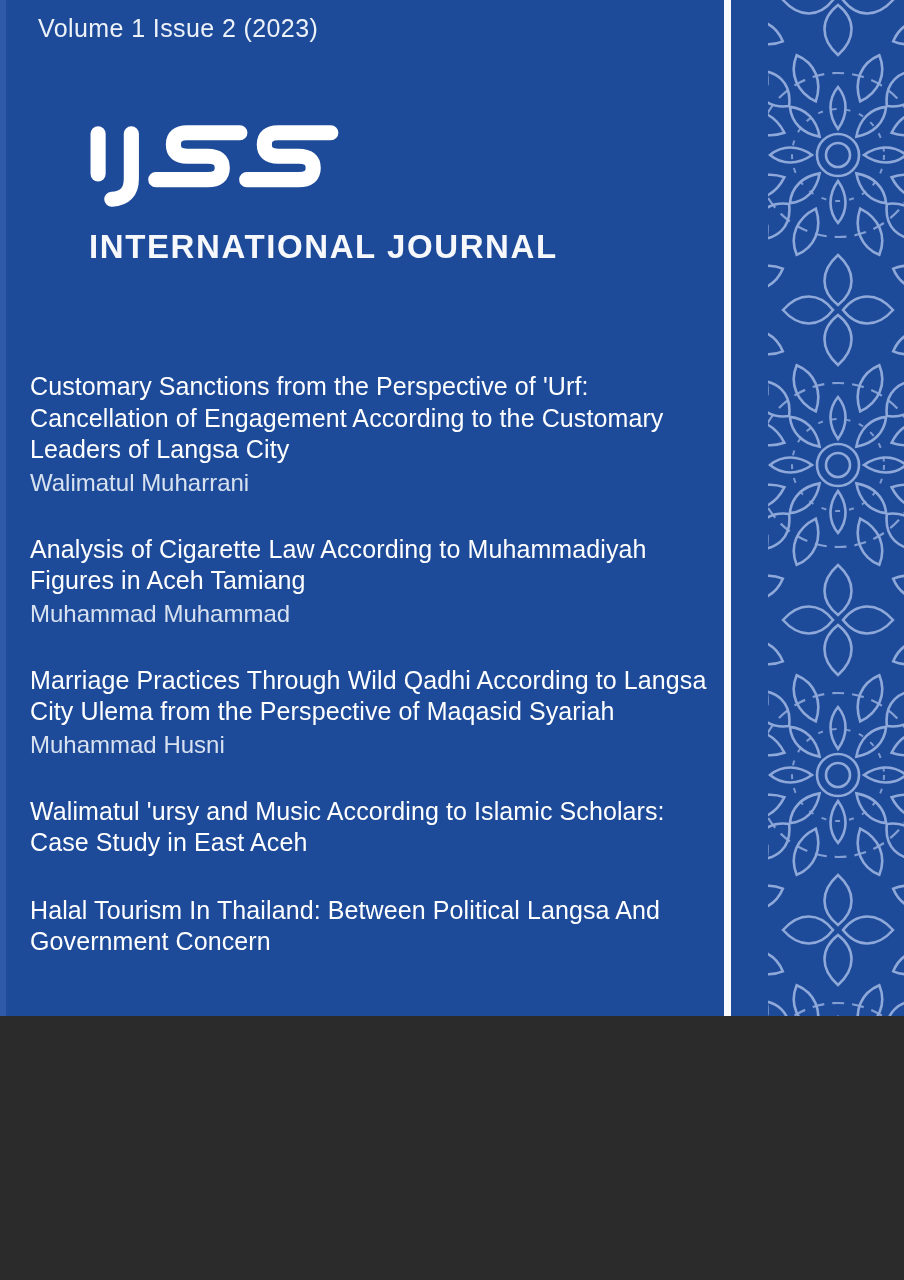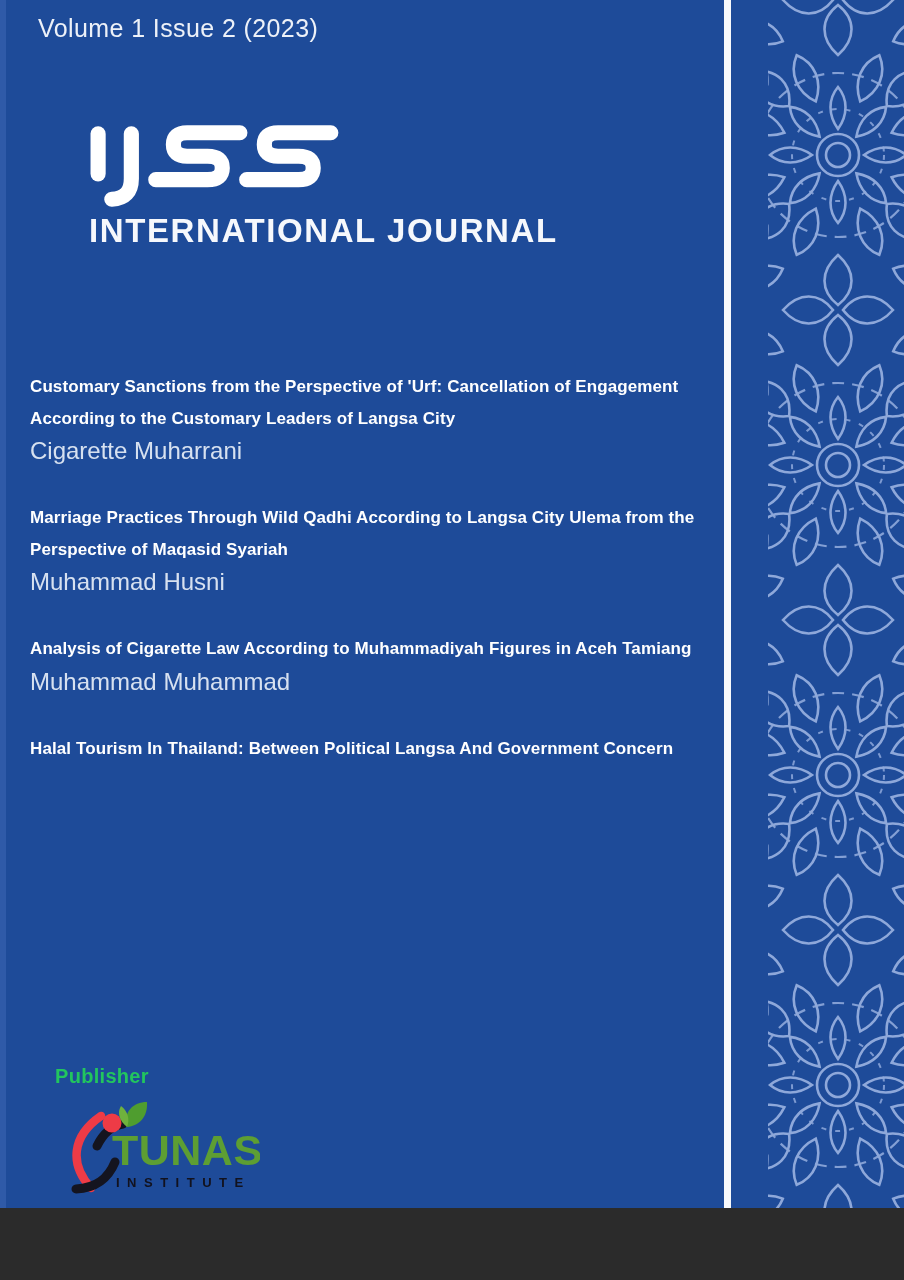--- a/index.html
+++ b/index.html
@@ -2,21 +2,21 @@
 <html><head>
 <meta charset="utf-8">
 <style>
   * { margin: 0; padding: 0; box-sizing: border-box; }
   html, body { background: #2b2b2b; }
   body { font-family: "Liberation Sans", "DejaVu Sans", sans-serif; }
 
   .cover {
     position: relative;
     width: 904px;
-    height: 1208px;
+    height: 1016px;
     background: #1e4b99;
     overflow: hidden;
   }
 
   .left-edge-strip {
     position: absolute;
     left: 0; top: 0;
     width: 6px; height: 1272px;
     background: #2f5aa8;
     z-index: 4;
@@ -28,21 +28,21 @@
     font-size: 25px;
     font-weight: 400;
     letter-spacing: 0.4px;
     color: #edf1f8;
     z-index: 5;
   }
 
   .logo-block { position: absolute; left: 85px; top: 122px; z-index: 5; }
   .ijss-mark { display: block; }
   .wordmark {
-    margin-top: 0;
+    margin-top: 16px;
     margin-left: 4px;
     color: #f6f8fc;
     font-weight: 700;
     font-size: 33px;
     letter-spacing: 1.6px;
     line-height: 42px;
   }
   .sr-only {
     position: absolute; width: 1px; height: 1px;
     overflow: hidden; clip: rect(0 0 0 0); white-space: nowrap;
@@ -50,22 +50,22 @@
 
   .articles {
     position: absolute;
     left: 30px; top: 371px;
     width: 692px;
     z-index: 5;
   }
   .article { margin-bottom: 36px; }
   .article-title {
     color: #ffffff;
-    font-weight: 700;
-    font-size: 17px;
+    font-weight: 400;
+    font-size: 25px;
     line-height: 31.5px;
     letter-spacing: 0.1px;
   }
   .article-authors {
     color: #d7e1f0;
     font-weight: 400;
     font-size: 24px;
     line-height: 31px;
     margin-top: 1px;
   }
@@ -132,31 +132,32 @@
       <path d="M 251 11 L 197 11 Q 183 11 183 23 Q 183 35 197 35 L 218 35 Q 233 35 233 47 Q 233 59 218 59 L 165 59"></path>
     </svg>
     <div class="wordmark">
       <div>INTERNATIONAL JOURNAL</div>
     </div>
   </div>
 
   <div class="articles">
     <div class="article">
       <div class="article-title">Customary Sanctions from the Perspective of 'Urf: Cancellation of Engagement According to the Customary Leaders of Langsa City</div>
-      <div class="article-authors">Cigarette Muharrani</div>
+      <div class="article-authors">Walimatul Muharrani</div>
+    </div>
+    <div class="article">
+      <div class="article-title">Analysis of Cigarette Law According to Muhammadiyah Figures in Aceh Tamiang</div>
+      <div class="article-authors">Muhammad Muhammad</div>
     </div>
     <div class="article">
       <div class="article-title">Marriage Practices Through Wild Qadhi According to Langsa City Ulema from the Perspective of Maqasid Syariah</div>
       <div class="article-authors">Muhammad Husni</div>
     </div>
     <div class="article">
-      <div class="article-title">Analysis of Cigarette Law According to Muhammadiyah Figures in Aceh Tamiang</div>
-      <div class="article-authors">Muhammad Muhammad</div>
-    </div>
-    <div class="article">
+      <div class="article-title">Walimatul 'ursy and Music According to Islamic Scholars: Case Study in East Aceh</div>
     </div>
     <div class="article">
       <div class="article-title">Halal Tourism In Thailand: Between Political Langsa And Government Concern</div>
     </div>
   </div>
 
   <div class="publisher-block">
     <div class="publisher-label">Publisher</div>
     <svg class="tunas-logo" width="200" height="94" viewBox="0 0 200 94">
 

